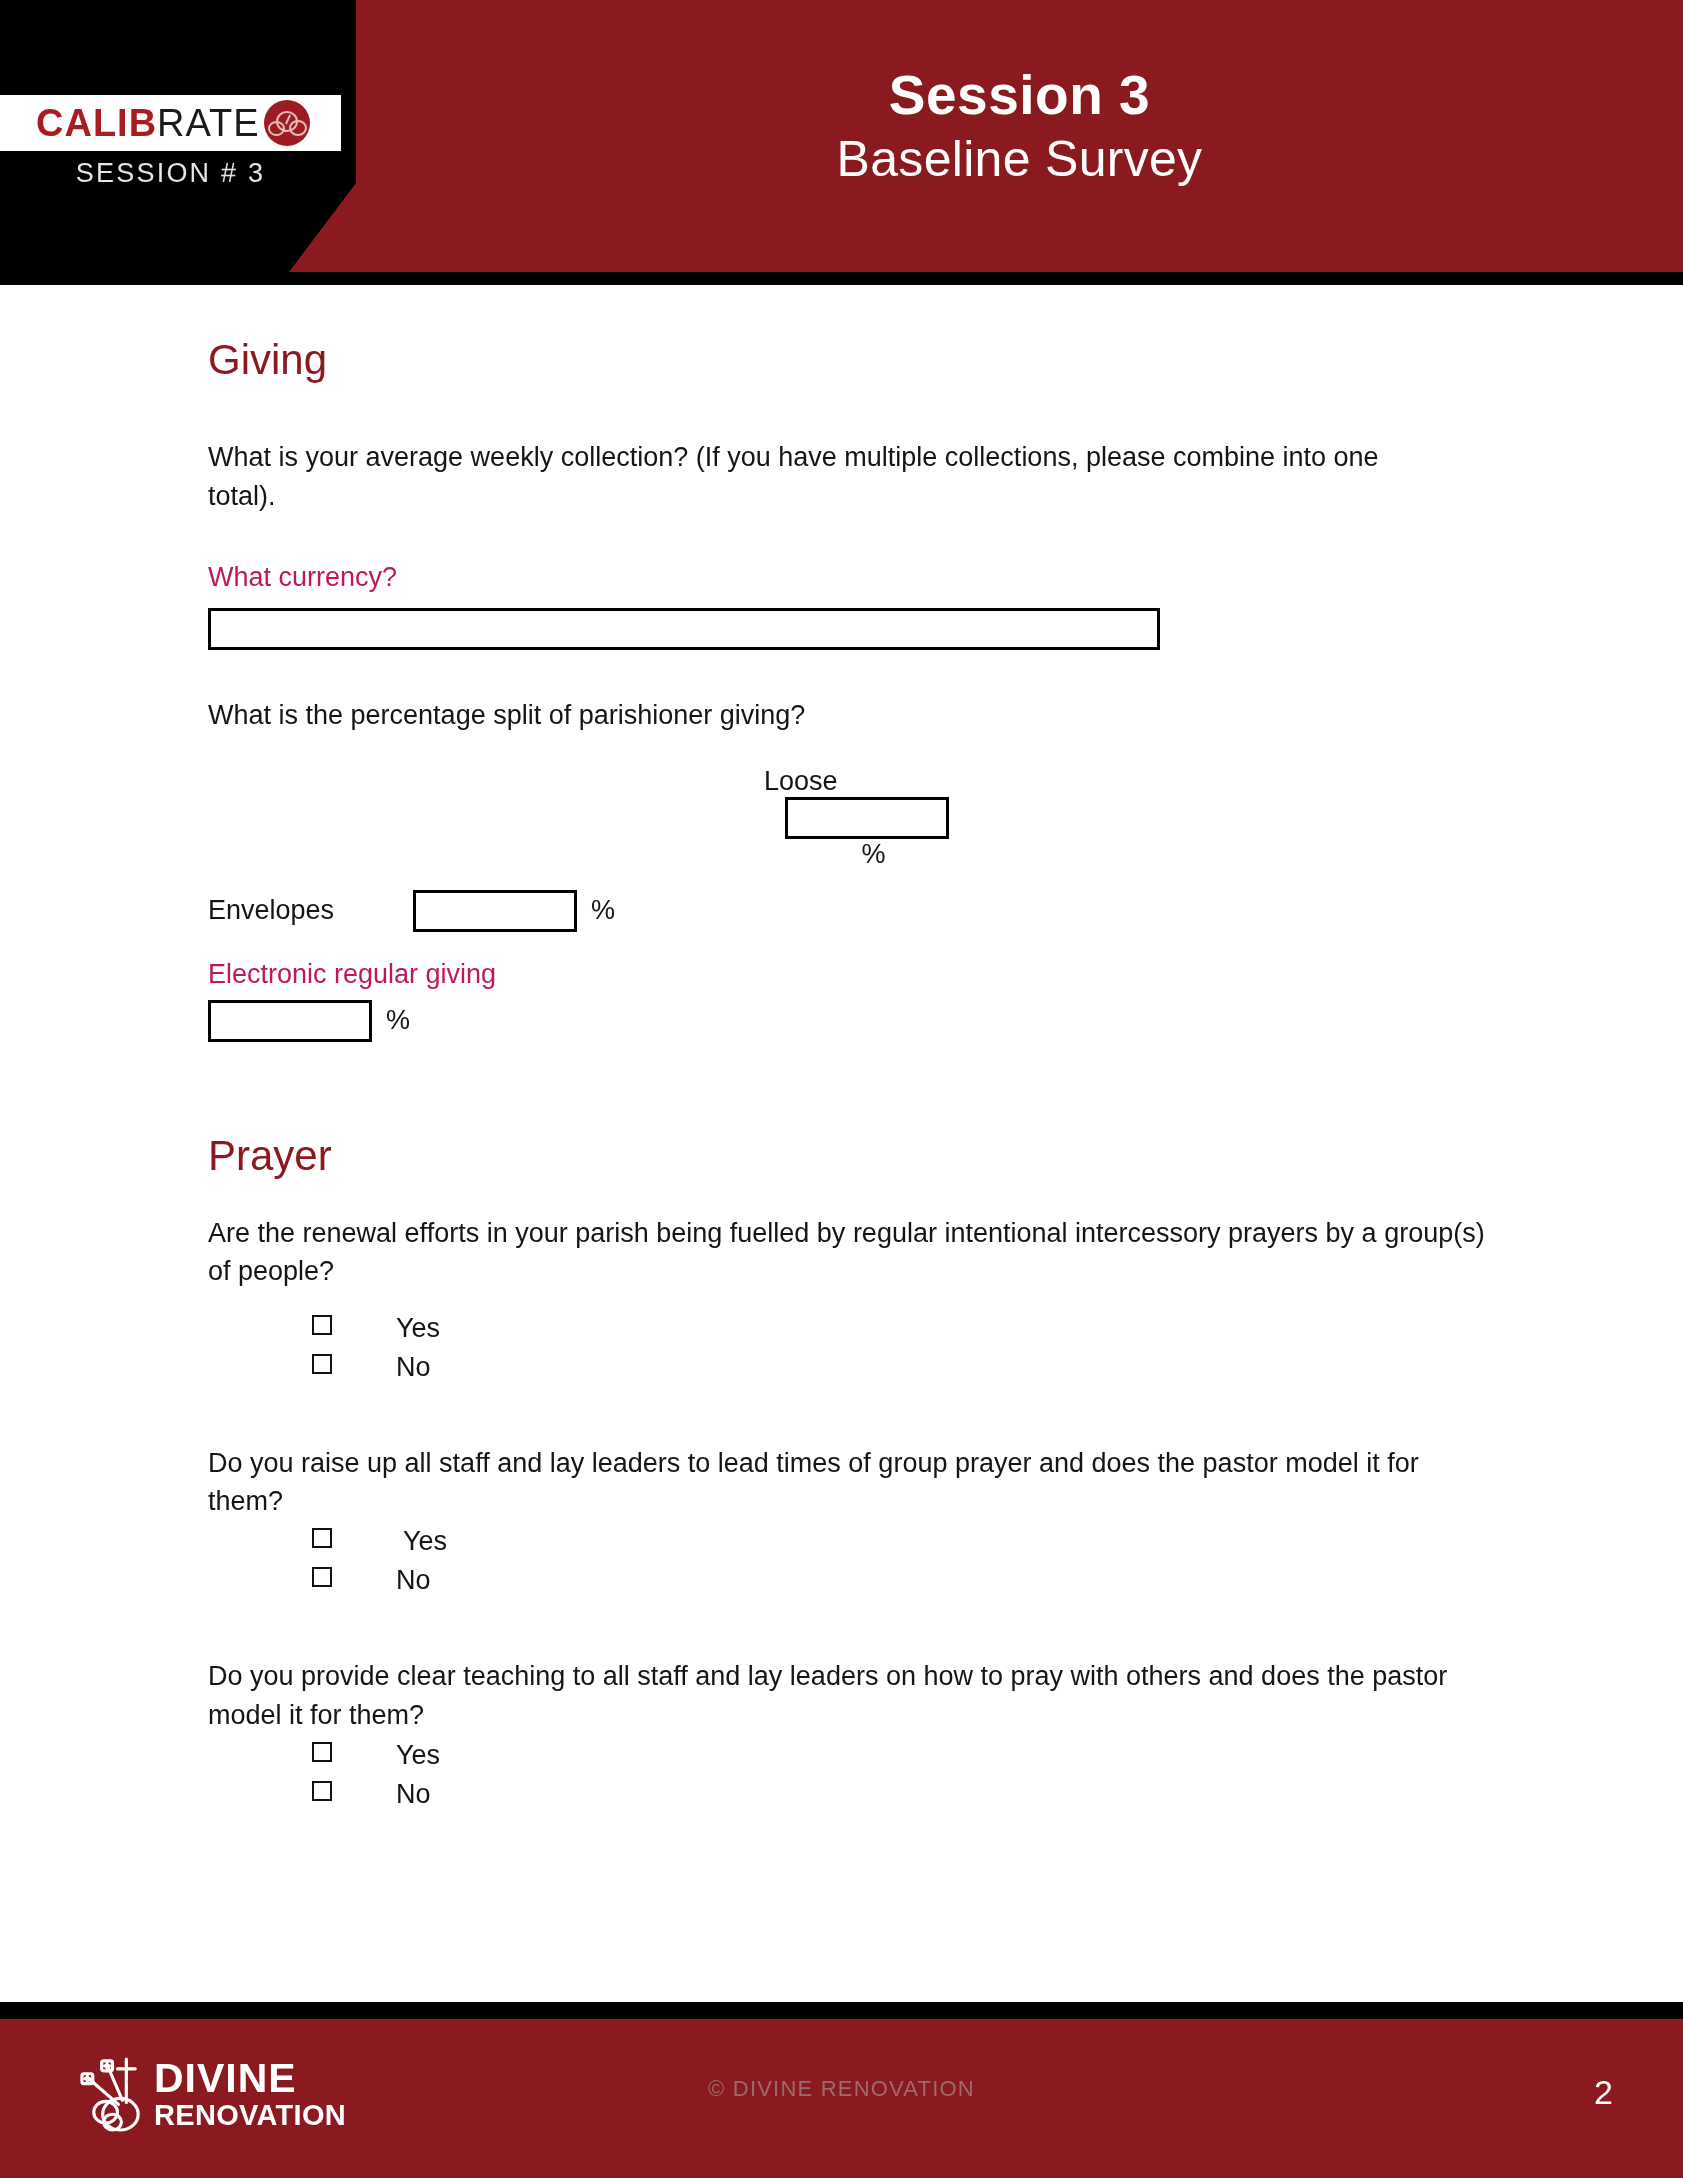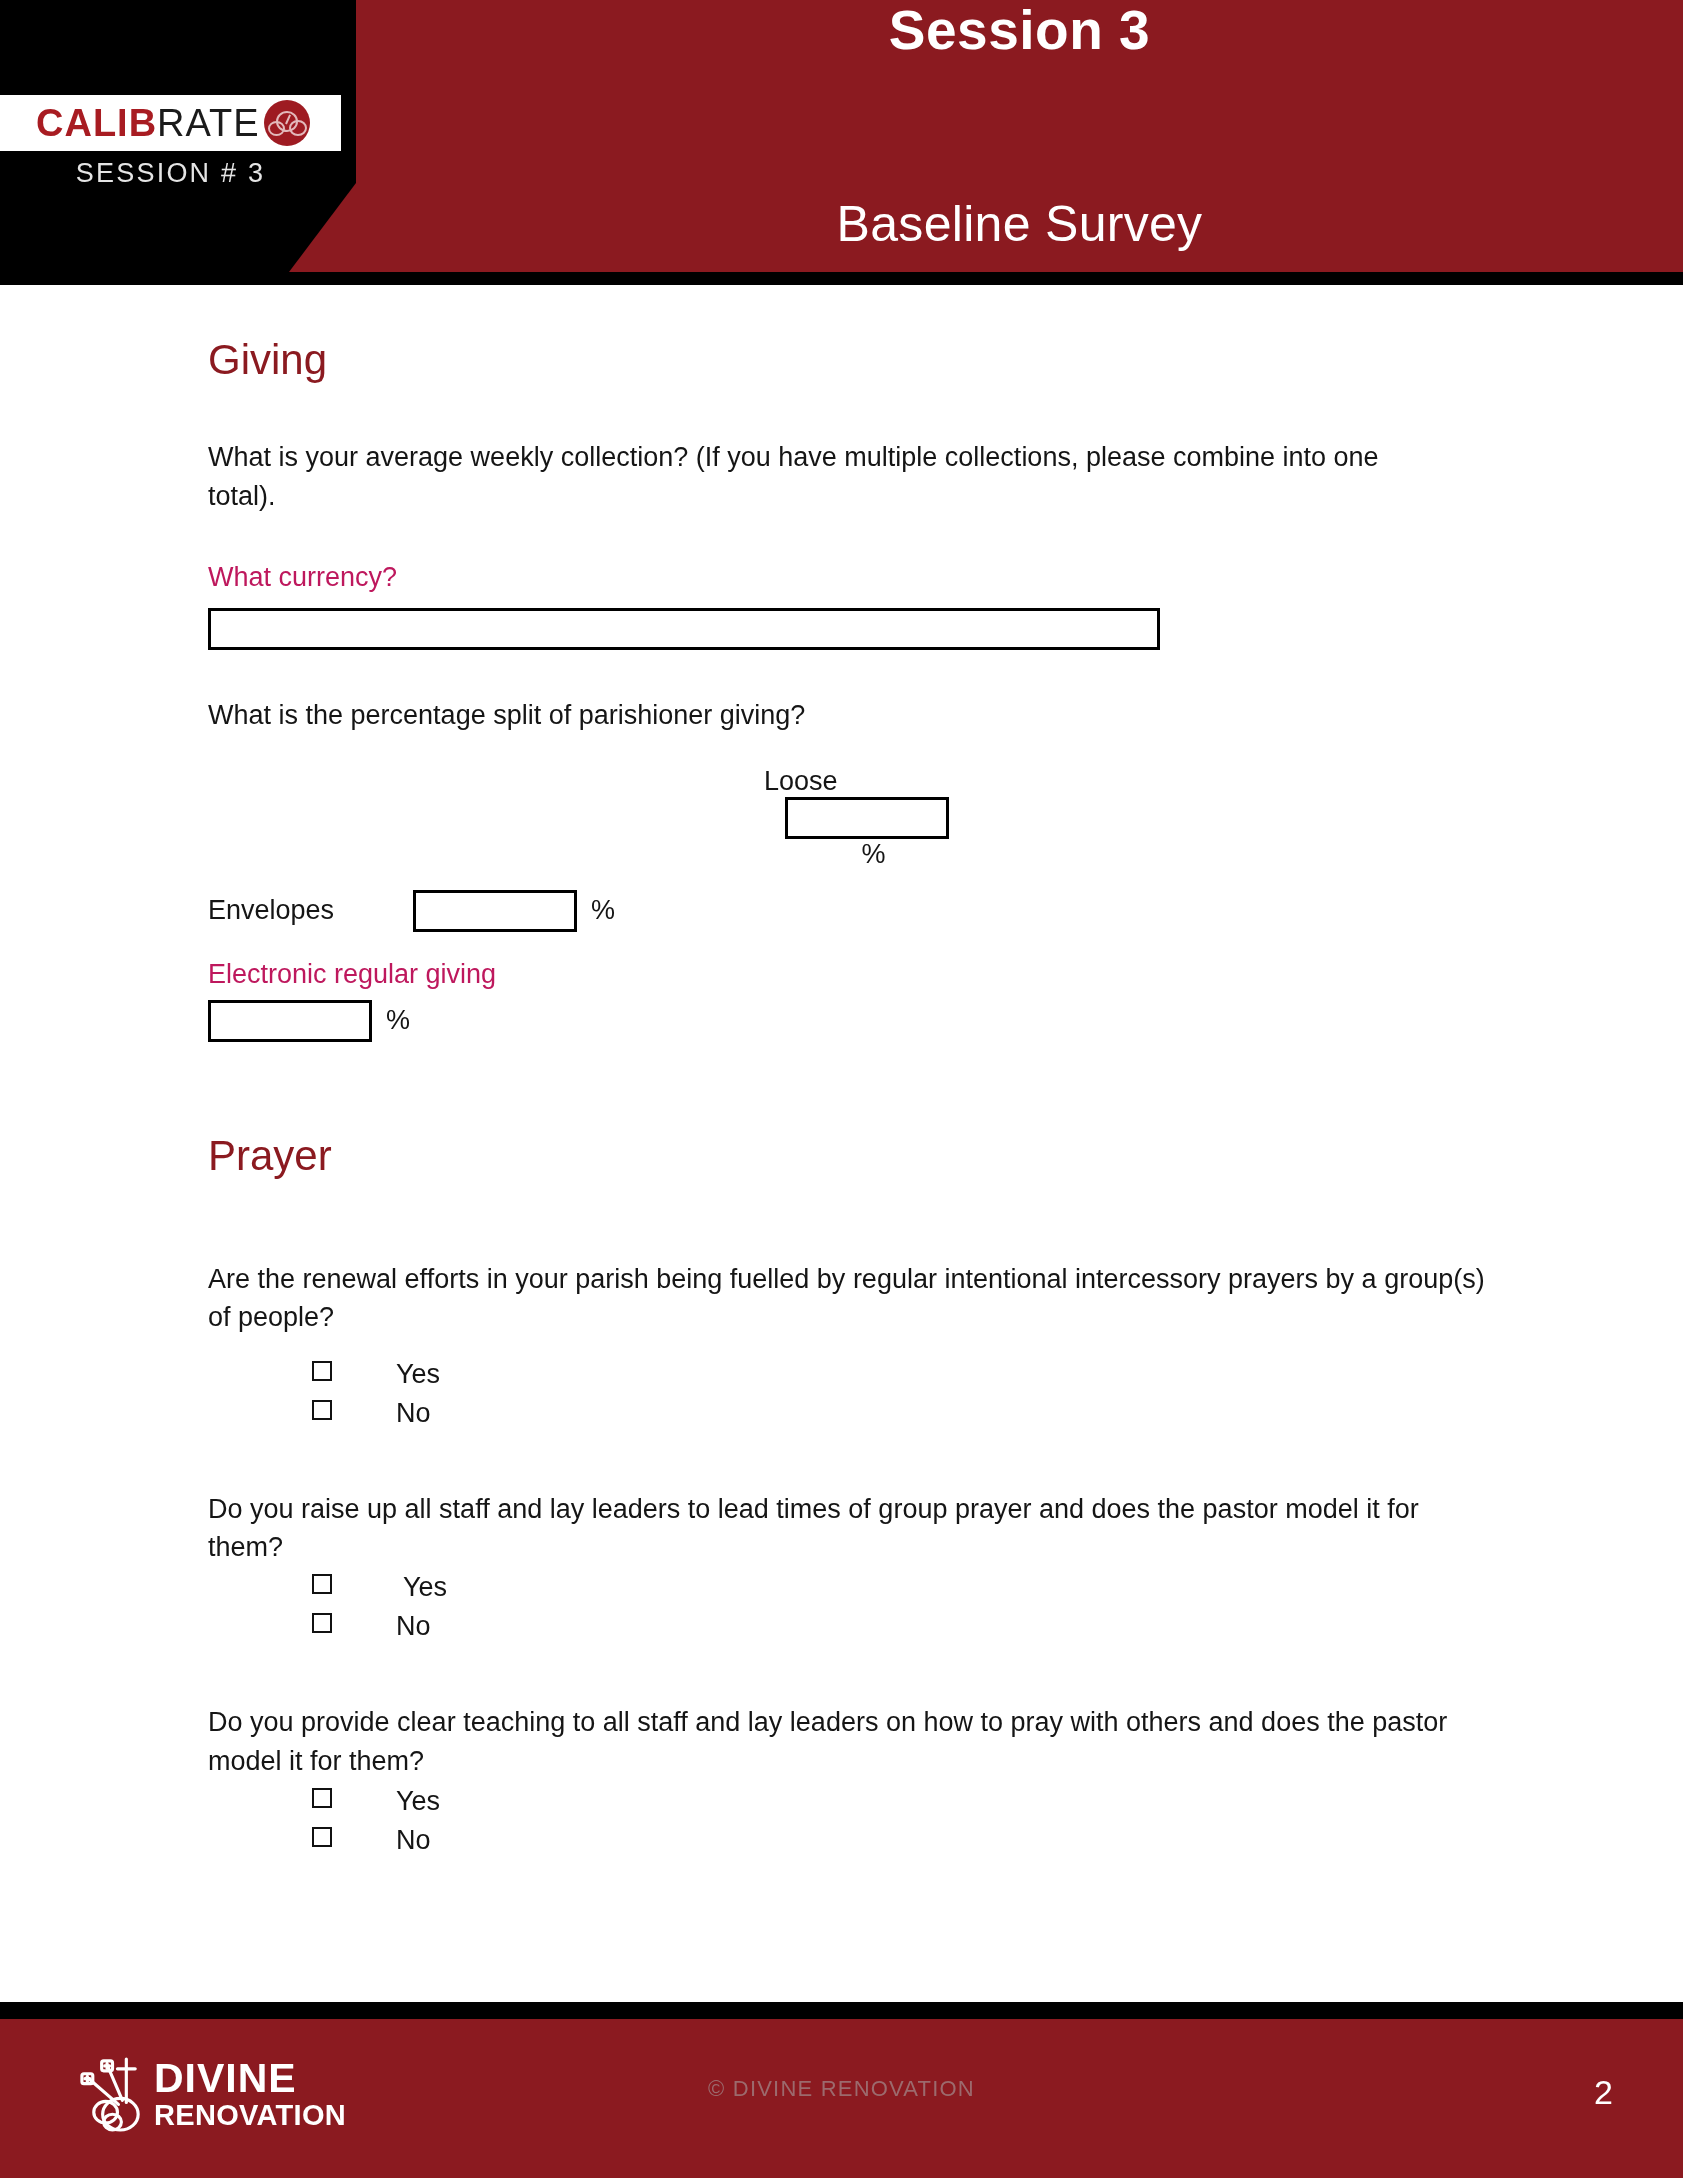--- a/index.html
+++ b/index.html
@@ -103,21 +103,21 @@
     letter-spacing: 2.2px;
     white-space: nowrap;
   }
   .header-titles {
     position: absolute;
     left: 356px; top: 0;
     width: 1327px;
     height: 272px;
     display: flex;
     flex-direction: column;
-    justify-content: space-between;
+    justify-content: center;
     align-items: center;
     padding-bottom: 18px;
     box-sizing: border-box;
   }
   .title-main {
     color: #ffffff;
     font-size: 55px;
     font-weight: bold;
     line-height: 1.1;
     letter-spacing: 0.5px;
@@ -329,21 +329,21 @@
       </div>
 
       <p class="sub-label" style="margin-bottom:6px;">Electronic regular giving</p>
       <div class="pct-row">
         <span class="box box-small"></span>
         <span class="pct-sign">%</span>
       </div>
     </div>
 
     <div style="margin-top:91px;">
-      <h2 class="section-heading" style="margin-bottom:81px;">Prayer</h2>
+      <h2 class="section-heading" style="margin-bottom:35px;">Prayer</h2>
 
       <div style="margin-bottom:51px;">
         <p class="q-text" style="width:1277px; margin-bottom:24px;">Are the renewal efforts in your parish being fuelled by regular intentional intercessory prayers by a group(s) of people?</p>
         <div class="opt-list">
           <div class="opt-row">
             <span class="opt-indent"></span>
             <span class="chk"></span>
             <span class="opt-gap"></span>
             <span class="opt-label">Yes</span>
           </div>

